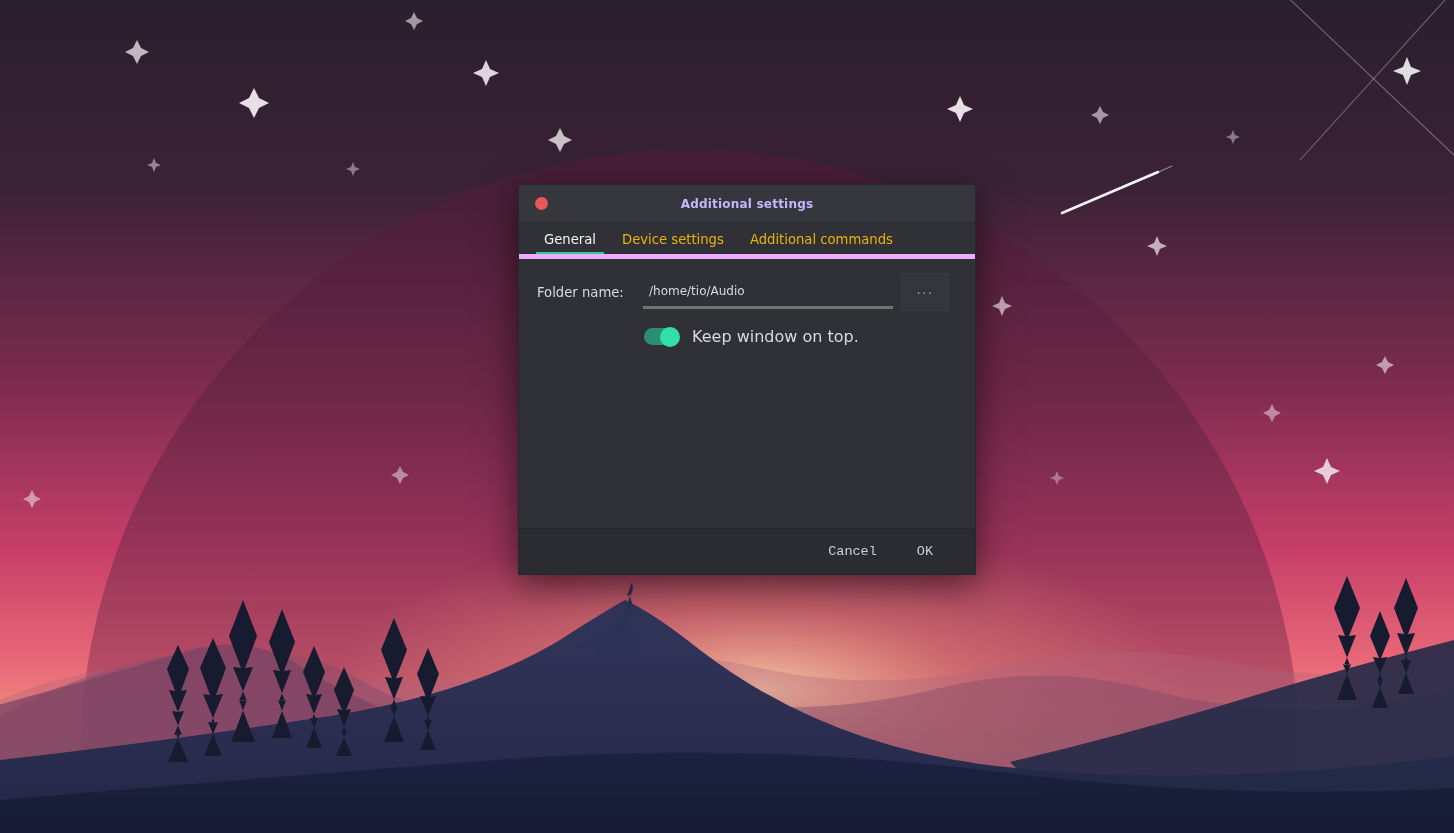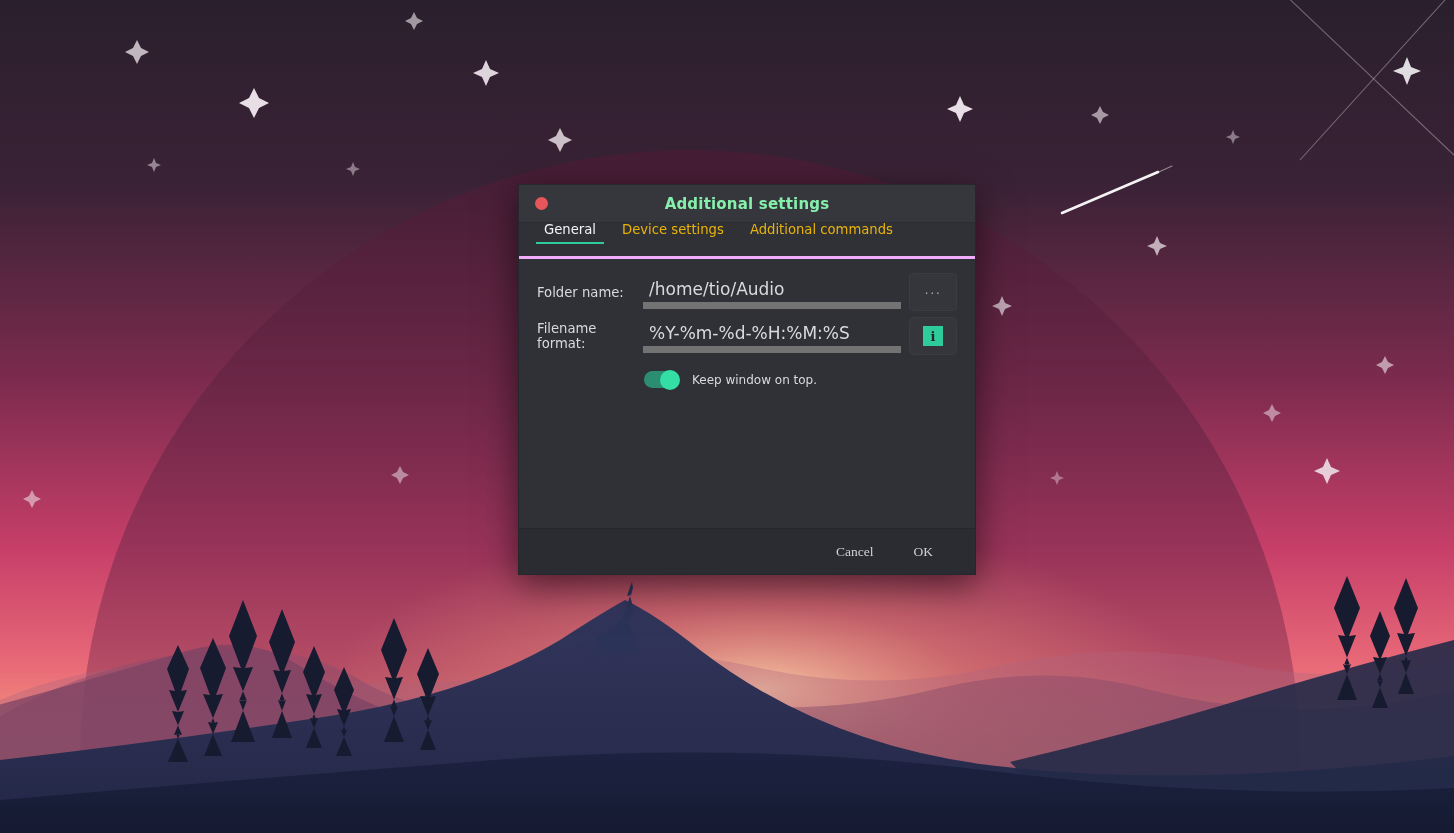--- a/index.html
+++ b/index.html
@@ -32,61 +32,61 @@
     position:relative; flex:0 0 38px;
     border-bottom:1px solid #2c2d31;
   }
   .close-dot{
     width:13px;height:13px;border-radius:50%;
     background:#e8565c; margin-left:16px;
     cursor:pointer;
   }
   .title-text{
     position:absolute; left:0; right:0; text-align:center;
-    font-size:15px; font-weight:bold; color:#86efac;
+    font-size:12px; font-weight:bold; color:#c4b5fd;
     letter-spacing:.2px; pointer-events:none;
   }
 
   
   .tabbar{
     height:36px; flex:0 0 36px;
     background:#303136;
-    display:flex; align-items:flex-start;
+    display:flex; align-items:flex-end;
     padding-left:12px;
-    border-bottom:3px solid #f0abfc;
+    border-bottom:5px solid #f0abfc;
   }
   .tab{
     position:relative;
     padding:0 13px 8px 13px;
     font-size:13.2px; color:#eab308;
     cursor:pointer; line-height:1;
     background:transparent; border:none;
     font-family:"DejaVu Sans", sans-serif;
   }
   .tab.active{ color:#f2f3f5; }
   .tab.active::after{
     content:""; position:absolute;
     left:5px; right:5px; bottom:0; height:2.5px;
     background:#2ecc9b;
   }
 
   
-  .dlg-body{ flex:1 1 auto; padding:14px 0 0 0; position:relative; }
+  .dlg-body{ flex:1 1 auto; padding:14px 8px 0 0; position:relative; }
 
   .row{ display:flex; align-items:center; padding:0 18px; margin-bottom:6px; }
   .row-label{
     font-size:13.2px; color:#d8dadd;
     width:106px; flex:0 0 106px; text-align:left;
   }
   .field{
     flex:1 1 auto;
     border:none; outline:none;
     background:transparent;
-    border-bottom:7px solid #737373;
-    color:#d8dadd; font-size:17px;
+    border-bottom:3px solid #737373;
+    color:#d8dadd; font-size:12px;
     font-family:"DejaVu Sans", sans-serif;
     padding:7px 6px 7px 6px;
     height:34px;
   }
   .side-btn{
     flex:0 0 48px; width:48px; height:38px;
     margin-left:8px;
     background:#35363b;
     border:1px solid #3b3c41; border-radius:4px;
     display:flex; align-items:center; justify-content:center;
@@ -113,34 +113,34 @@
     border-radius:9px; flex:0 0 34px; cursor:pointer;
   }
   .switch.on{ background:#2b8e72; }
   .switch.off{ background:#5a5c62; }
   .knob{
     position:absolute; top:-1.5px;
     width:20px; height:20px; border-radius:50%;
   }
   .switch.on  .knob{ right:-2px; background:#34dfa6; }
   .switch.off .knob{ left:-2px;  background:#3a3b40; }
-  .toggle-label{ margin-left:14px; font-size:12px; color:#d8dadd; }
+  .toggle-label{ margin-left:14px; font-size:16px; color:#d8dadd; }
 
   
   .footer{
     flex:0 0 46px; height:46px;
     background:#2b2c31;
     border-top:1px solid #25262a;
     display:flex; align-items:center; justify-content:flex-end;
     padding-right:22px;
   }
   .foot-btn{
     background:transparent; border:none;
     color:#cfd1d5; font-size:13.5px;
-    font-family:Liberation Serif, serif;
+    font-family:Liberation Mono, monospace;
     padding:8px 20px; cursor:pointer;
   }
 </style>
 </head>
 <body>
 
 <div id="wallpaper">
   <svg viewBox="0 0 1454 833" xmlns="http://www.w3.org/2000/svg">
     <defs>
       <linearGradient id="sky" x1="0" y1="0" x2="0" y2="1">
@@ -278,27 +278,20 @@
   <div class="dlg-body">
 
     <div class="row">
       <div class="row-label">Folder name:</div>
       <input class="field" type="text" value="/home/tio/Audio" style="">
       <div class="side-btn">
         <span class="dots">...</span>
       </div>
     </div>
 
-    <div class="row">
-      <div class="row-label">Filename format:</div>
-      <input class="field" type="text" value="%Y-%m-%d-%H:%M:%S" style="">
-      <div class="side-btn">
-        <span class="info-square">i</span>
-      </div>
-    </div>
 
     <div class="toggle-row">
       <div class="switch on">
         <div class="knob"></div>
       </div>
       <div class="toggle-label">Keep window on top.</div>
     </div>
 
 
 

